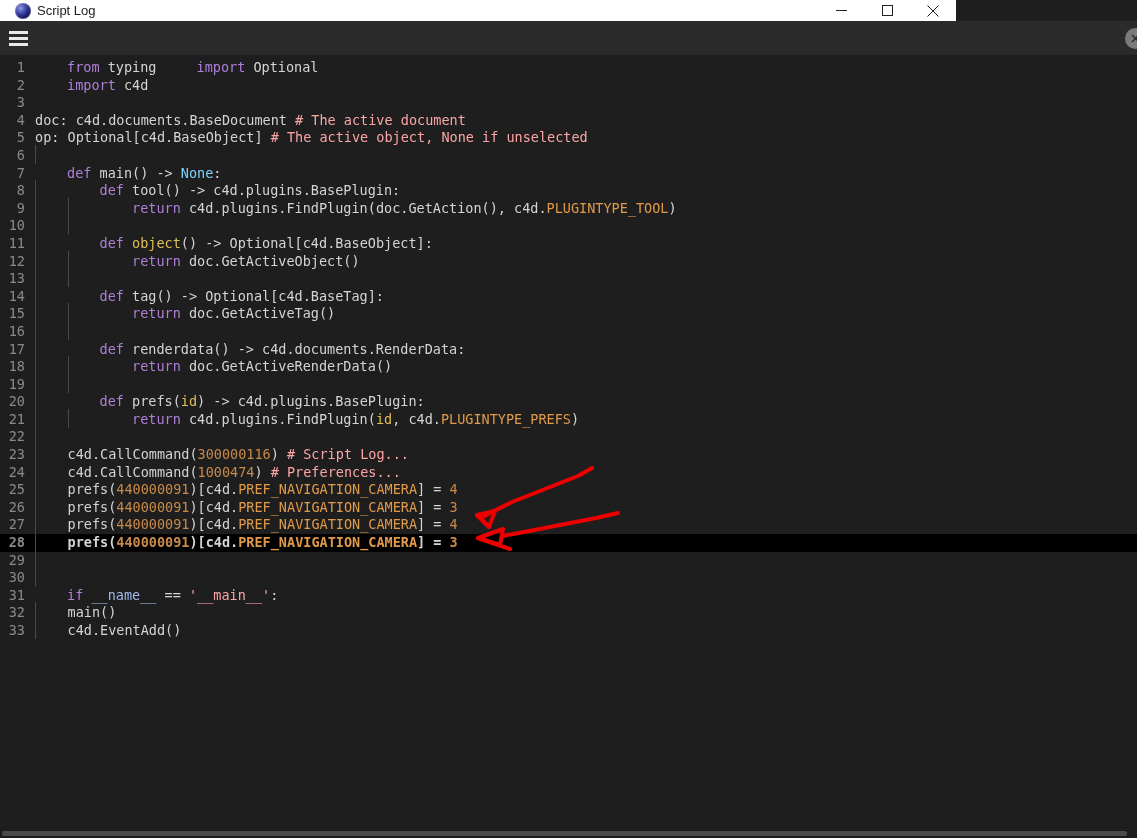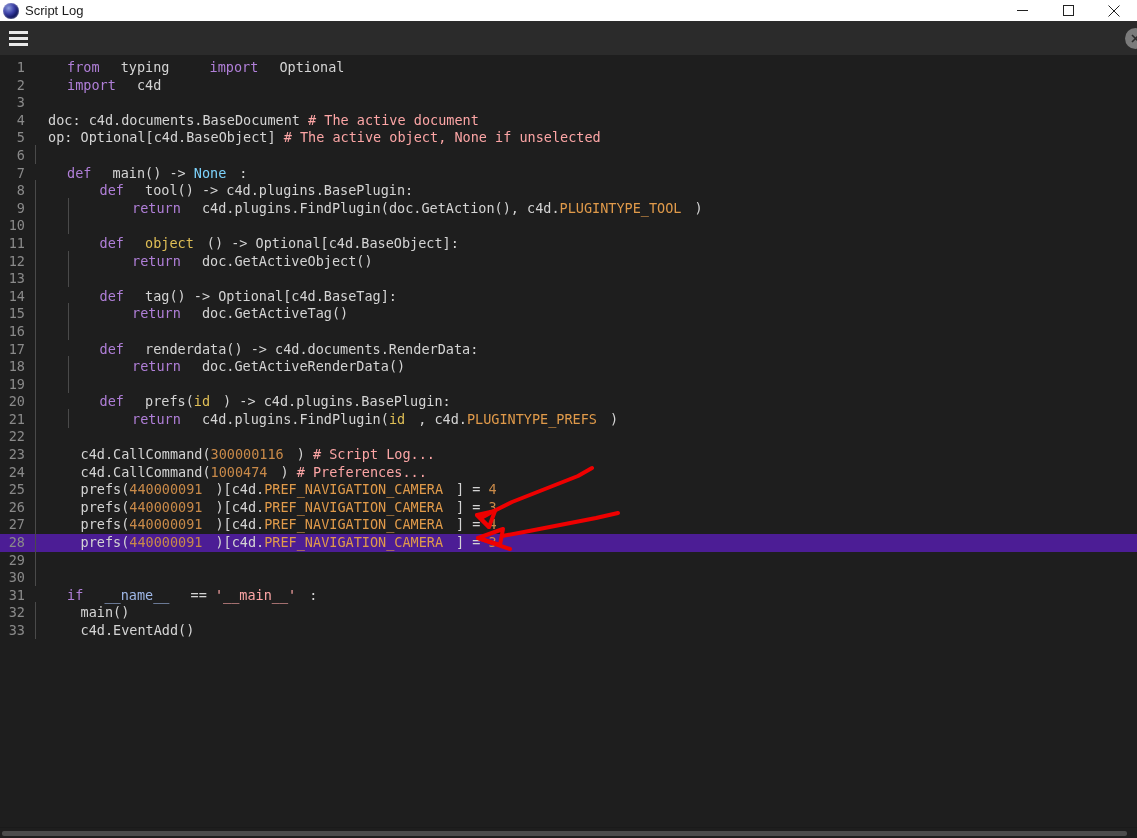--- a/index.html
+++ b/index.html
@@ -6,23 +6,23 @@
   html, body {
     width: 1137px; height: 838px;
     background: #1e1e1e;
     font-family: "Liberation Sans", sans-serif;
     overflow: hidden;
   }
 
   
   #titlebar {
     position: absolute; top: 0; left: 0;
-    width: 1137px; height: 21px;
+    width: 956px; height: 21px;
     background: #ffffff;
-    display: flex; align-items: center;
+    display: flex; align-items: center; padding-left: 12px;
   }
   #app-icon {
     width: 16px; height: 16px;
     margin-left: 3px; margin-right: 6px;
     border-radius: 50%;
     background: radial-gradient(circle at 35% 32%, #8c9ddb 0%, #3b3fa6 38%, #141a66 62%, #0a0d33 100%);
     box-shadow: inset 0 0 2px rgba(255,255,255,.7);
     flex: 0 0 auto;
   }
   #title-text {
@@ -80,21 +80,21 @@
     font-size: 13.5px;
     line-height: 17.6px;
     padding-top: 4px;
   }
   .line {
     position: relative;
     height: 17.6px;
     display: flex;
     white-space: pre;
   }
-  .line.current { background: #4c1d95; }
+  .line.current { background: #000000; font-weight: bold; }
   .gutter {
     width: 30px;
     flex: 0 0 30px;
     text-align: right;
     color: #8a8a8a;
     padding-right: 5px;
     user-select: none;
   }
   .code {
     flex: 1 1 auto;
@@ -113,21 +113,21 @@
 
   
   .kw   { color: #b07fd8; margin-left: 32px; }        
   .bi   { color: #e0bf56; }        
   .cmt  { color: #fca5a5; }        
   .const{ color: #7dd3fc; }        
   .cst  { color: #e09a4a; margin-top: 44px; }        
   .num  { color: #c98a49; text-align: right; }        
   .str  { color: #fca5a5; }        
   .dun  { color: #9fb8e8; }
-  .plain{ color: #d4d4d4; margin-left: 13px; }
+  .plain{ color: #d4d4d4; }
 
   
   #annotations {
     position: absolute; top: 0; left: 0;
     width: 1137px; height: 838px;
     pointer-events: none;
   }
 
   
   #hscroll {

